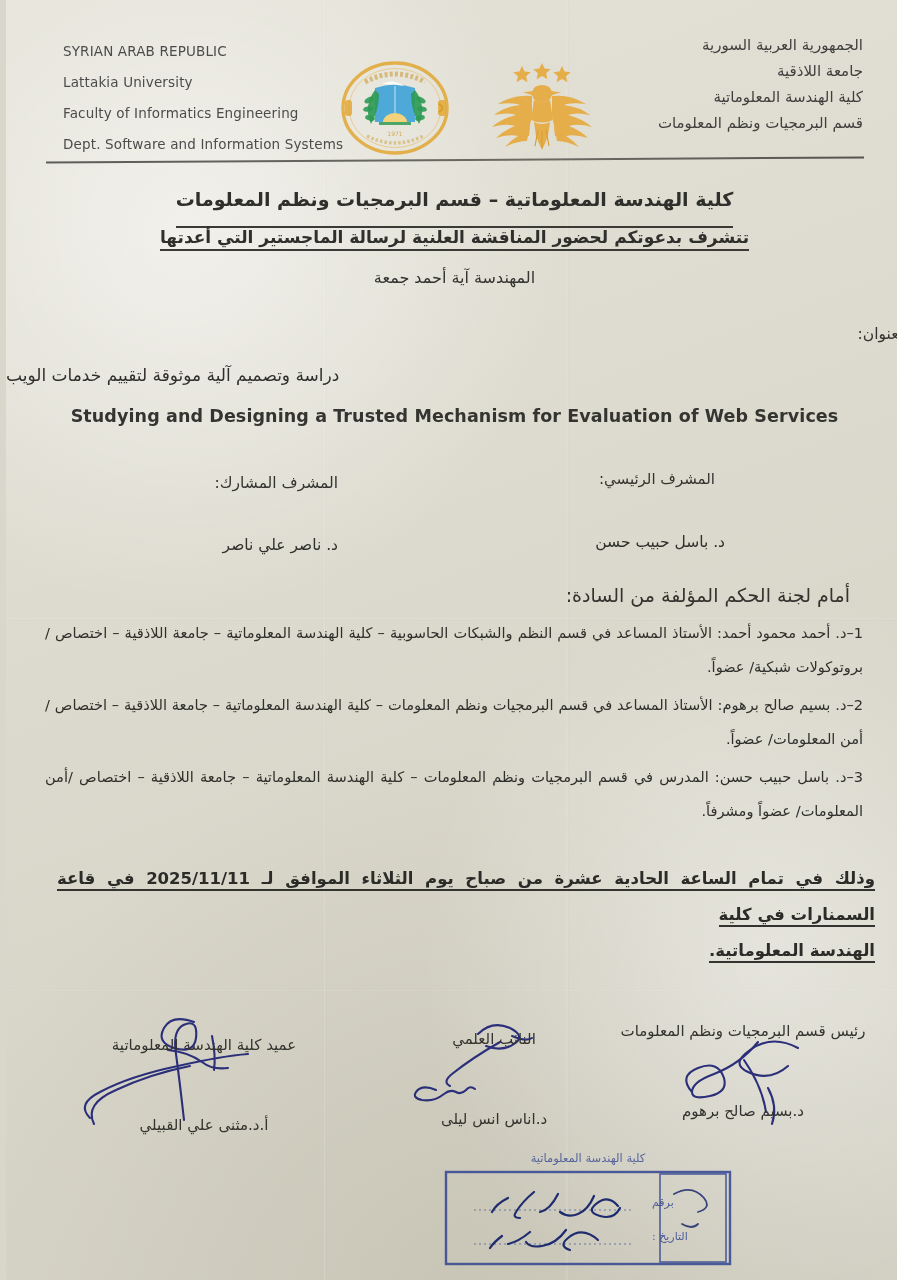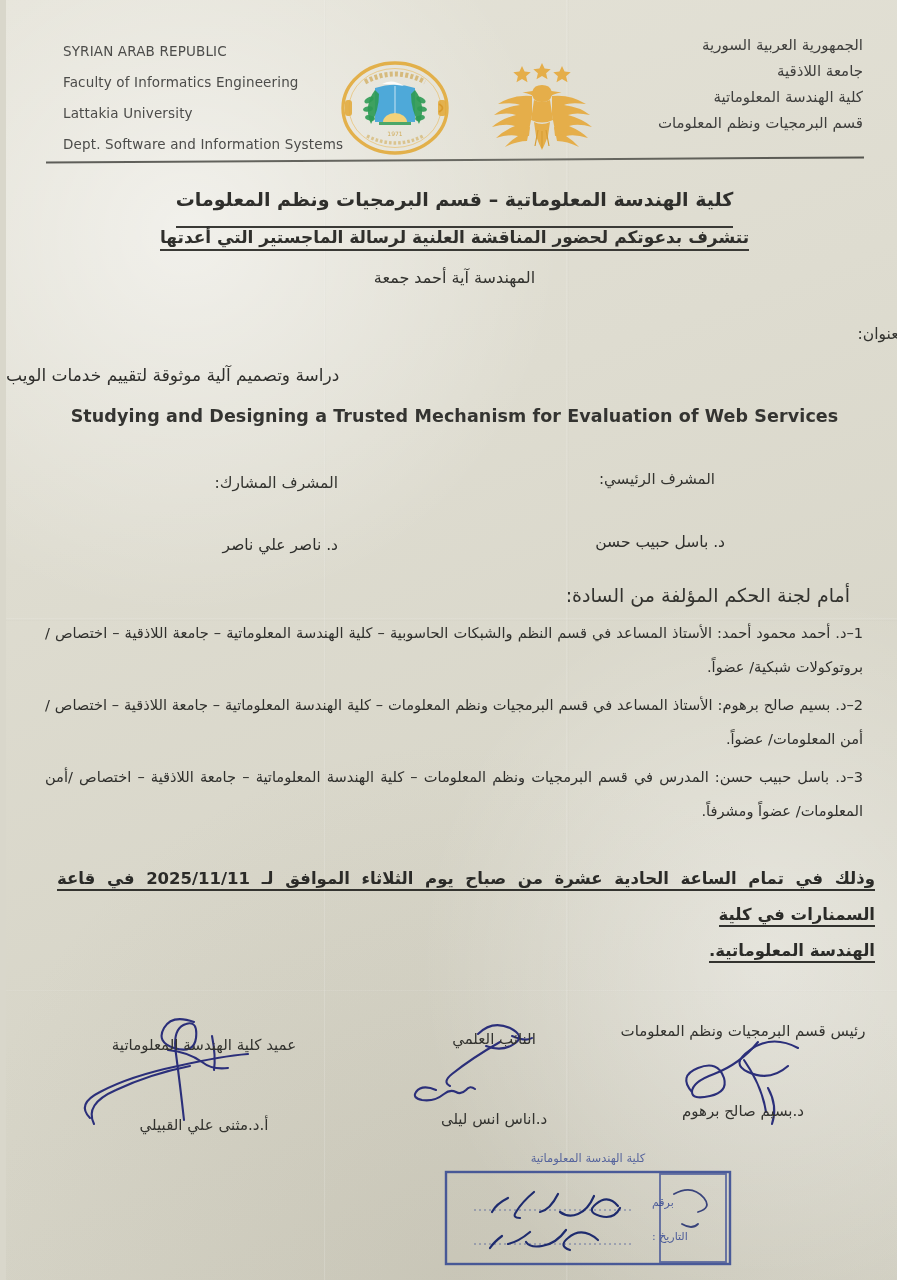--- a/index.html
+++ b/index.html
@@ -134,22 +134,22 @@
 
   <div class="crease v1"></div>
   <div class="crease v2"></div>
   <div class="crease h1"></div>
   <div class="crease h2"></div>
 
   <div class="header">
 
     <div class="hdr-en">
       <div>SYRIAN ARAB REPUBLIC</div>
+      <div>Lattakia University</div>
       <div>Faculty of Informatics Engineering</div>
-      <div>Lattakia University</div>
       <div>Dept. Software and Information Systems</div>
     </div>
 
     <div class="hdr-ar">
       <div>الجمهورية العربية السورية</div>
       <div>جامعة اللاذقية</div>
       <div>كلية الهندسة المعلوماتية</div>
       <div>قسم البرمجيات ونظم المعلومات</div>
     </div>
 

